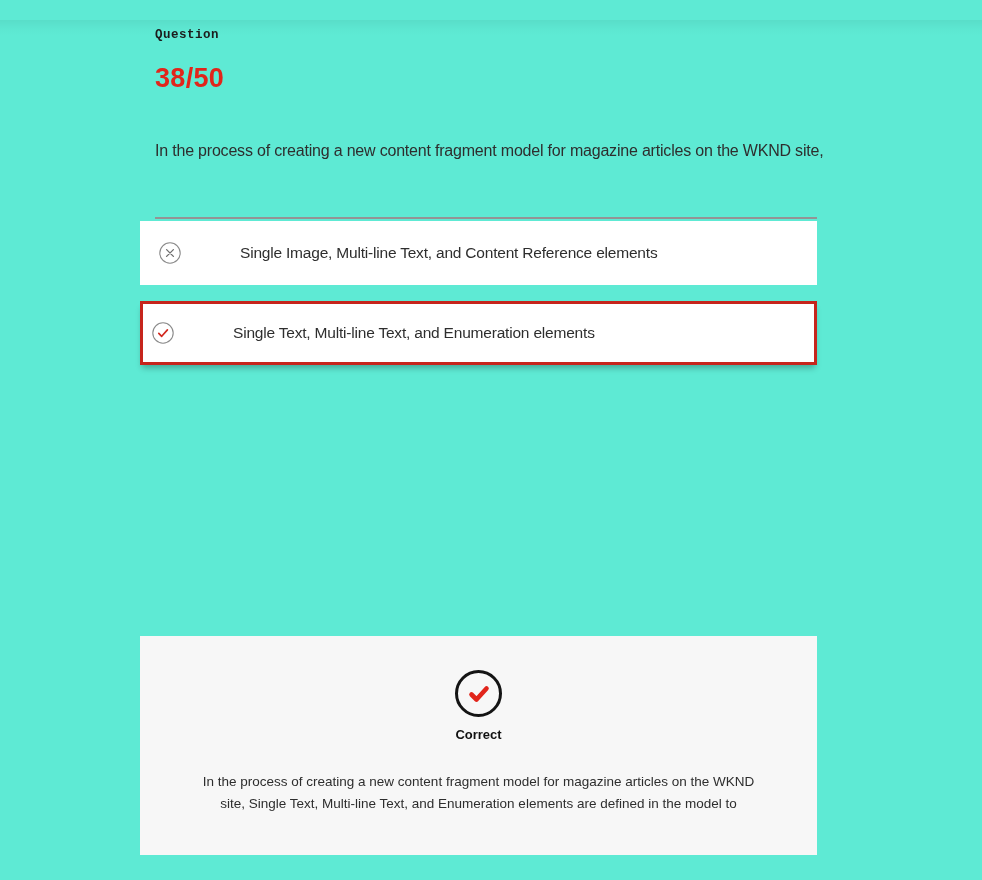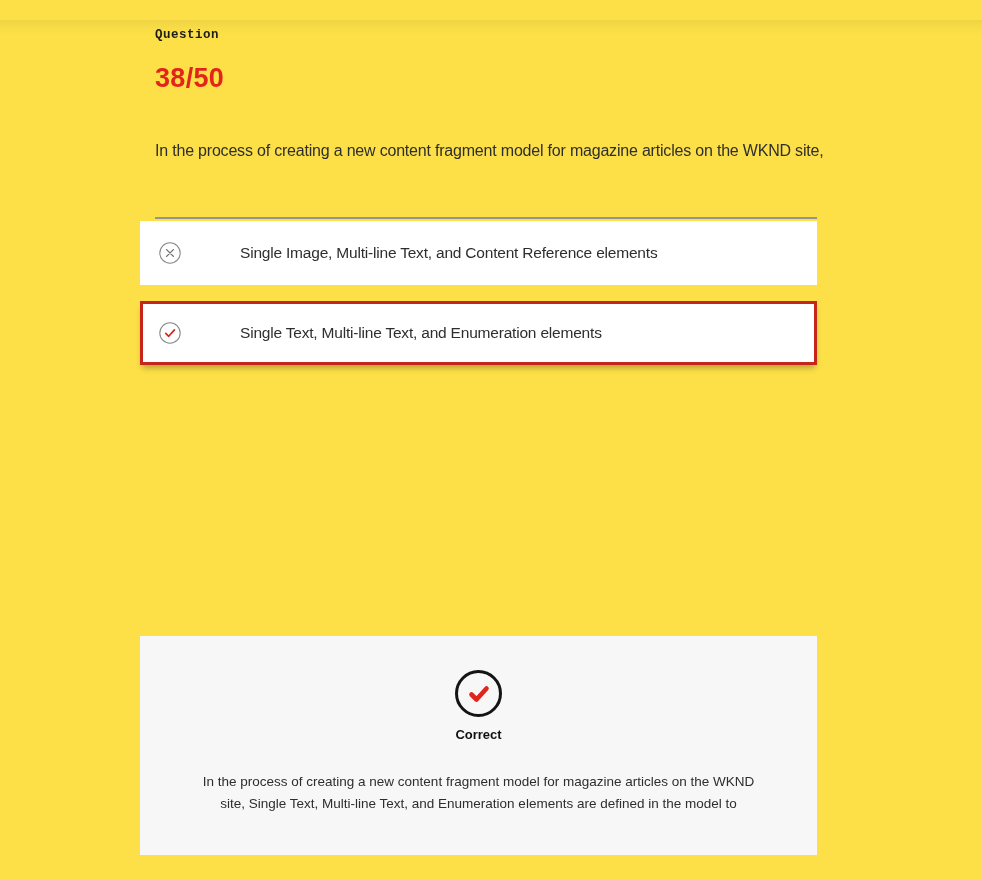--- a/index.html
+++ b/index.html
@@ -1,18 +1,18 @@
 <!DOCTYPE html>
 <html><head>
 <meta charset="utf-8">
 <style>
   * { margin:0; padding:0; box-sizing:border-box; }
   html,body { width:982px; height:880px; background:#ffffff; overflow:hidden;
     font-family:"Liberation Sans", sans-serif; color:#2e2e2e; }
-  .viewport { position:relative; width:982px; height:880px; background:#fde047; }
+  .viewport { position:relative; width:982px; height:880px; background:#5eead4; }
 
   .top-shadow { position:absolute; top:20px; left:0; width:982px; height:16px;
     background:linear-gradient(180deg, rgba(0,0,0,0.055) 0%, rgba(0,0,0,0.015) 55%, rgba(0,0,0,0) 100%); }
 
   .content { position:absolute; left:140px; top:0; width:677px; }
 
   .q-label { position:absolute; top:28px; left:15px;
     font-family:"Liberation Mono", monospace; font-weight:bold;
     font-size:12.5px; letter-spacing:0.5px; color:#1c1c1c; }
 
@@ -22,21 +22,21 @@
   .q-text { position:absolute; top:134px; left:15px; width:662px;
     font-size:16px; letter-spacing:-0.2px; line-height:34px; color:#2e2e2e; }
   .q-text .line { white-space:nowrap; }
 
   .divider { position:absolute; top:217px; left:15px; width:662px; height:1.5px;
     background:#949494; }
 
   .options { position:absolute; top:221px; left:0; width:677px; }
   .option { width:677px; height:64px; margin-bottom:16px;
     display:flex; align-items:center; padding-left:19px; background:#fff; }
-  .option.selected { border:3px solid #c6251c; padding-left:16px;
+  .option.selected { border:3px solid #c6251c; padding-left:9px;
     box-shadow:0 5px 6px -2px rgba(0,0,0,0.28); }
   .opt-icon { width:22px; height:22px; flex:none; display:block; }
   .opt-label { margin-left:59px; font-size:15.5px; letter-spacing:-0.2px;
     color:#2e2e2e; white-space:nowrap; }
 
   .panel { position:absolute; top:636px; left:0; width:677px; height:219px;
     background:#f7f7f7; overflow:hidden; text-align:center; }
   .big-check { width:47px; height:47px; border:3px solid #141414; border-radius:50%;
     margin:34px auto 0 auto; display:flex; align-items:center; justify-content:center; background:transparent; }
   .big-check svg { display:block; }

